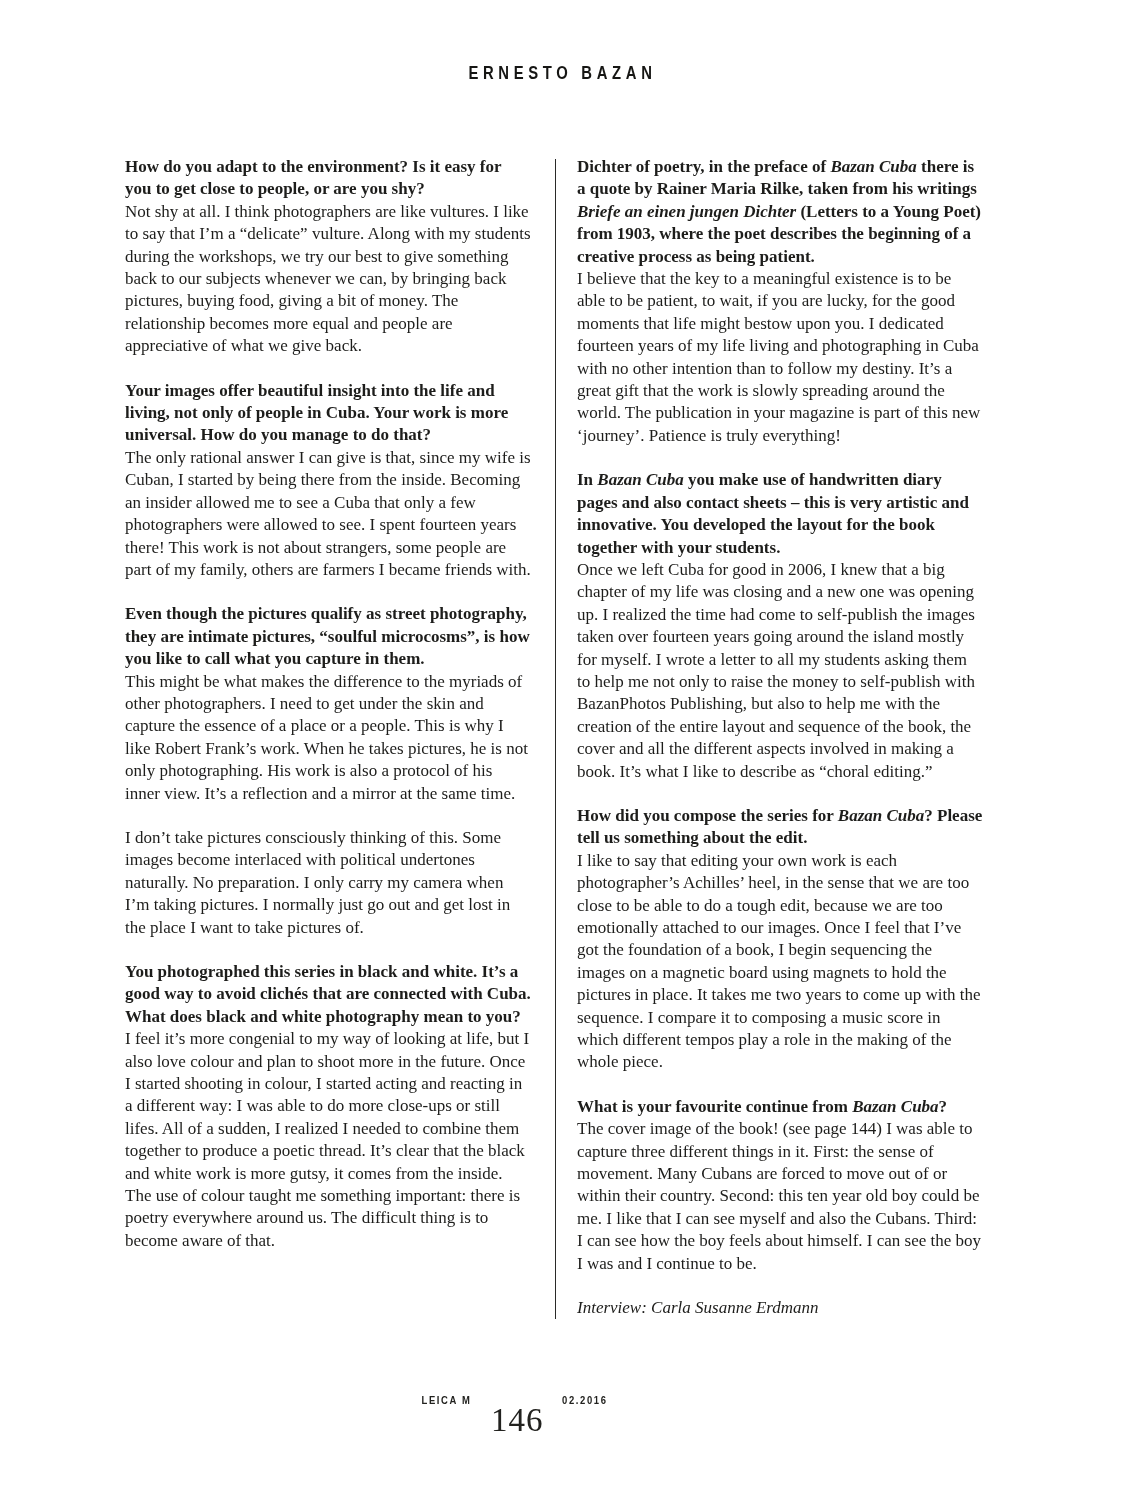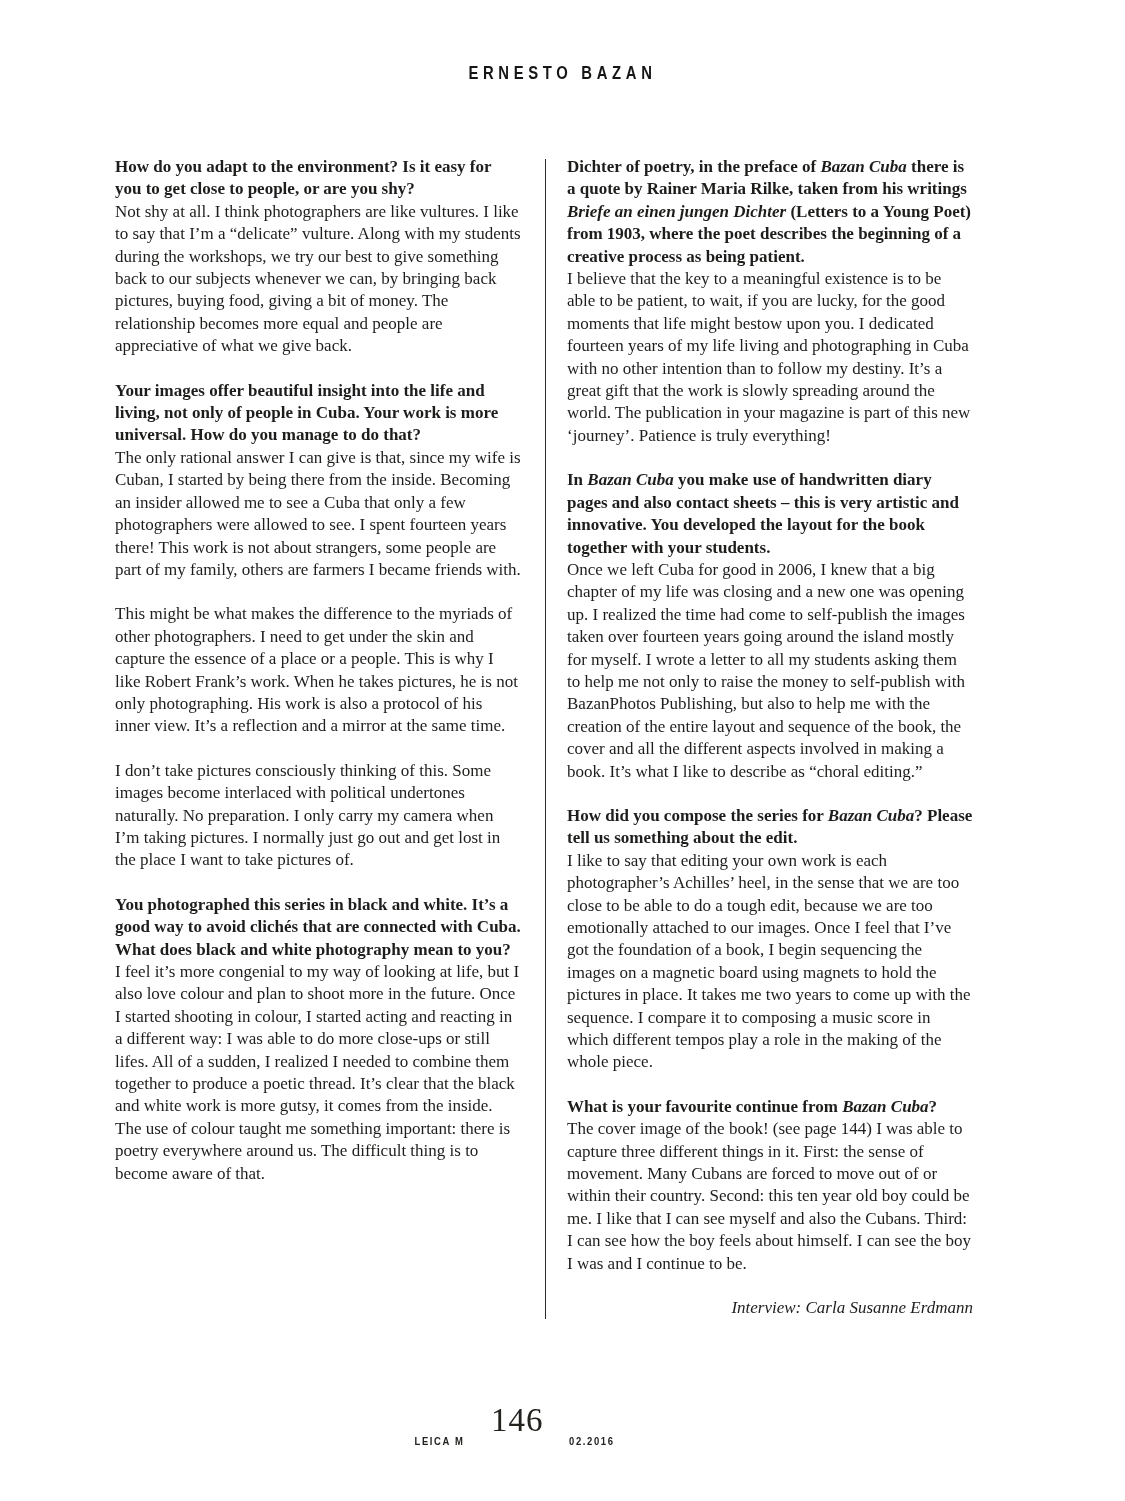--- a/index.html
+++ b/index.html
@@ -27,21 +27,21 @@
     letter-spacing: 6px;
     color: #161614;
     transform: scaleX(0.78);
     transform-origin: center;
     margin: 0;
     white-space: nowrap;
   }
   .columns {
     position: absolute;
     top: 156px;
-    left: 115px;
+    left: 125px;
     width: 860px;
     display: flex;
     align-items: flex-start;
   }
   .col {
     width: 406px;
     font-size: 17px;
     line-height: 22.4px;
   }
   .divider {
@@ -57,32 +57,31 @@
   .qa-block:last-child { margin-bottom: 4px; }
   .qa-block p { margin: 0; }
   .question { font-weight: 700; }
   .question .it { font-style: italic; }
   .answer { font-weight: 400; }
   .credit {
     font-style: italic;
     margin: 22px 0 0 0;
     font-size: 17px;
     line-height: 22.4px;
-    text-align: right;
   }
   .page-footer {
     position: absolute;
     top. : 0;
     top: 1394px;
     left: 0;
     width: 1029px;
     display: flex;
     justify-content: center;
-    align-items: flex-end;
-    gap: 7px;
+    align-items: flex-start;
+    gap: 0;
   }
   .footer-small {
     font-family: "Liberation Sans", sans-serif;
     font-weight: 700;
     font-size: 11.5px;
     letter-spacing: 2px;
     color: #22221f;
     transform: scaleX(0.82);
     white-space: nowrap;
   }
@@ -105,20 +104,21 @@
     <div id="col-0">
         <div class="qa-block">
           <p class="question"><span>How do you adapt to the environment? Is it easy for you to get close to people, or are you shy?</span></p>
           <p class="answer">Not shy at all. I think photographers are like vultures. I like to say that I’m a “delicate” vulture. Along with my students during the workshops, we try our best to give something back to our subjects whenever we can, by bringing back pictures, buying food, giving a bit of money. The relationship becomes more equal and people are appreciative of what we give back.</p>
         </div>
         <div class="qa-block">
           <p class="question"><span>Your images offer beautiful insight into the life and living, not only of people in Cuba. Your work is more universal. How do you manage to do that?</span></p>
           <p class="answer">The only rational answer I can give is that, since my wife is Cuban, I started by being there from the inside. Becoming an insider allowed me to see a Cuba that only a few photographers were allowed to see. I spent fourteen years there! This work is not about strangers, some people are part of my family, others are farmers I became friends with.</p>
         </div>
         <div class="qa-block">
+          <p class="question"><span>Even though the pictures qualify as street photography, they are intimate pictures, “soulful microcosms”, is how you like to call what you capture in them.</span></p>
           <p class="answer">This might be what makes the difference to the myriads of other photographers. I need to get under the skin and capture the essence of a place or a people. This is why I like Robert Frank’s work. When he takes pictures, he is not only photographing. His work is also a protocol of his inner view. It’s a reflection and a mirror at the same time.</p>
         </div>
         <div class="qa-block">
           <p class="answer">I don’t take pictures consciously thinking of this. Some images become interlaced with political undertones naturally. No preparation. I only carry my camera when I’m taking pictures. I normally just go out and get lost in the place I want to take pictures of.</p>
         </div>
         <div class="qa-block">
           <p class="question"><span>You photographed this series in black and white. It’s a good way to avoid clichés that are connected with Cuba. What does black and white photography mean to you?</span></p>
           <p class="answer">I feel it’s more congenial to my way of looking at life, but I also love colour and plan to shoot more in the future. Once I started shooting in colour, I started acting and reacting in a different way: I was able to do more close-ups or still lifes. All of a sudden, I realized I needed to combine them together to produce a poetic thread. It’s clear that the black and white work is more gutsy, it comes from the inside. The use of colour taught me something important: there is poetry everywhere around us. The difficult thing is to become aware of that.</p>
         </div>
       </div>

